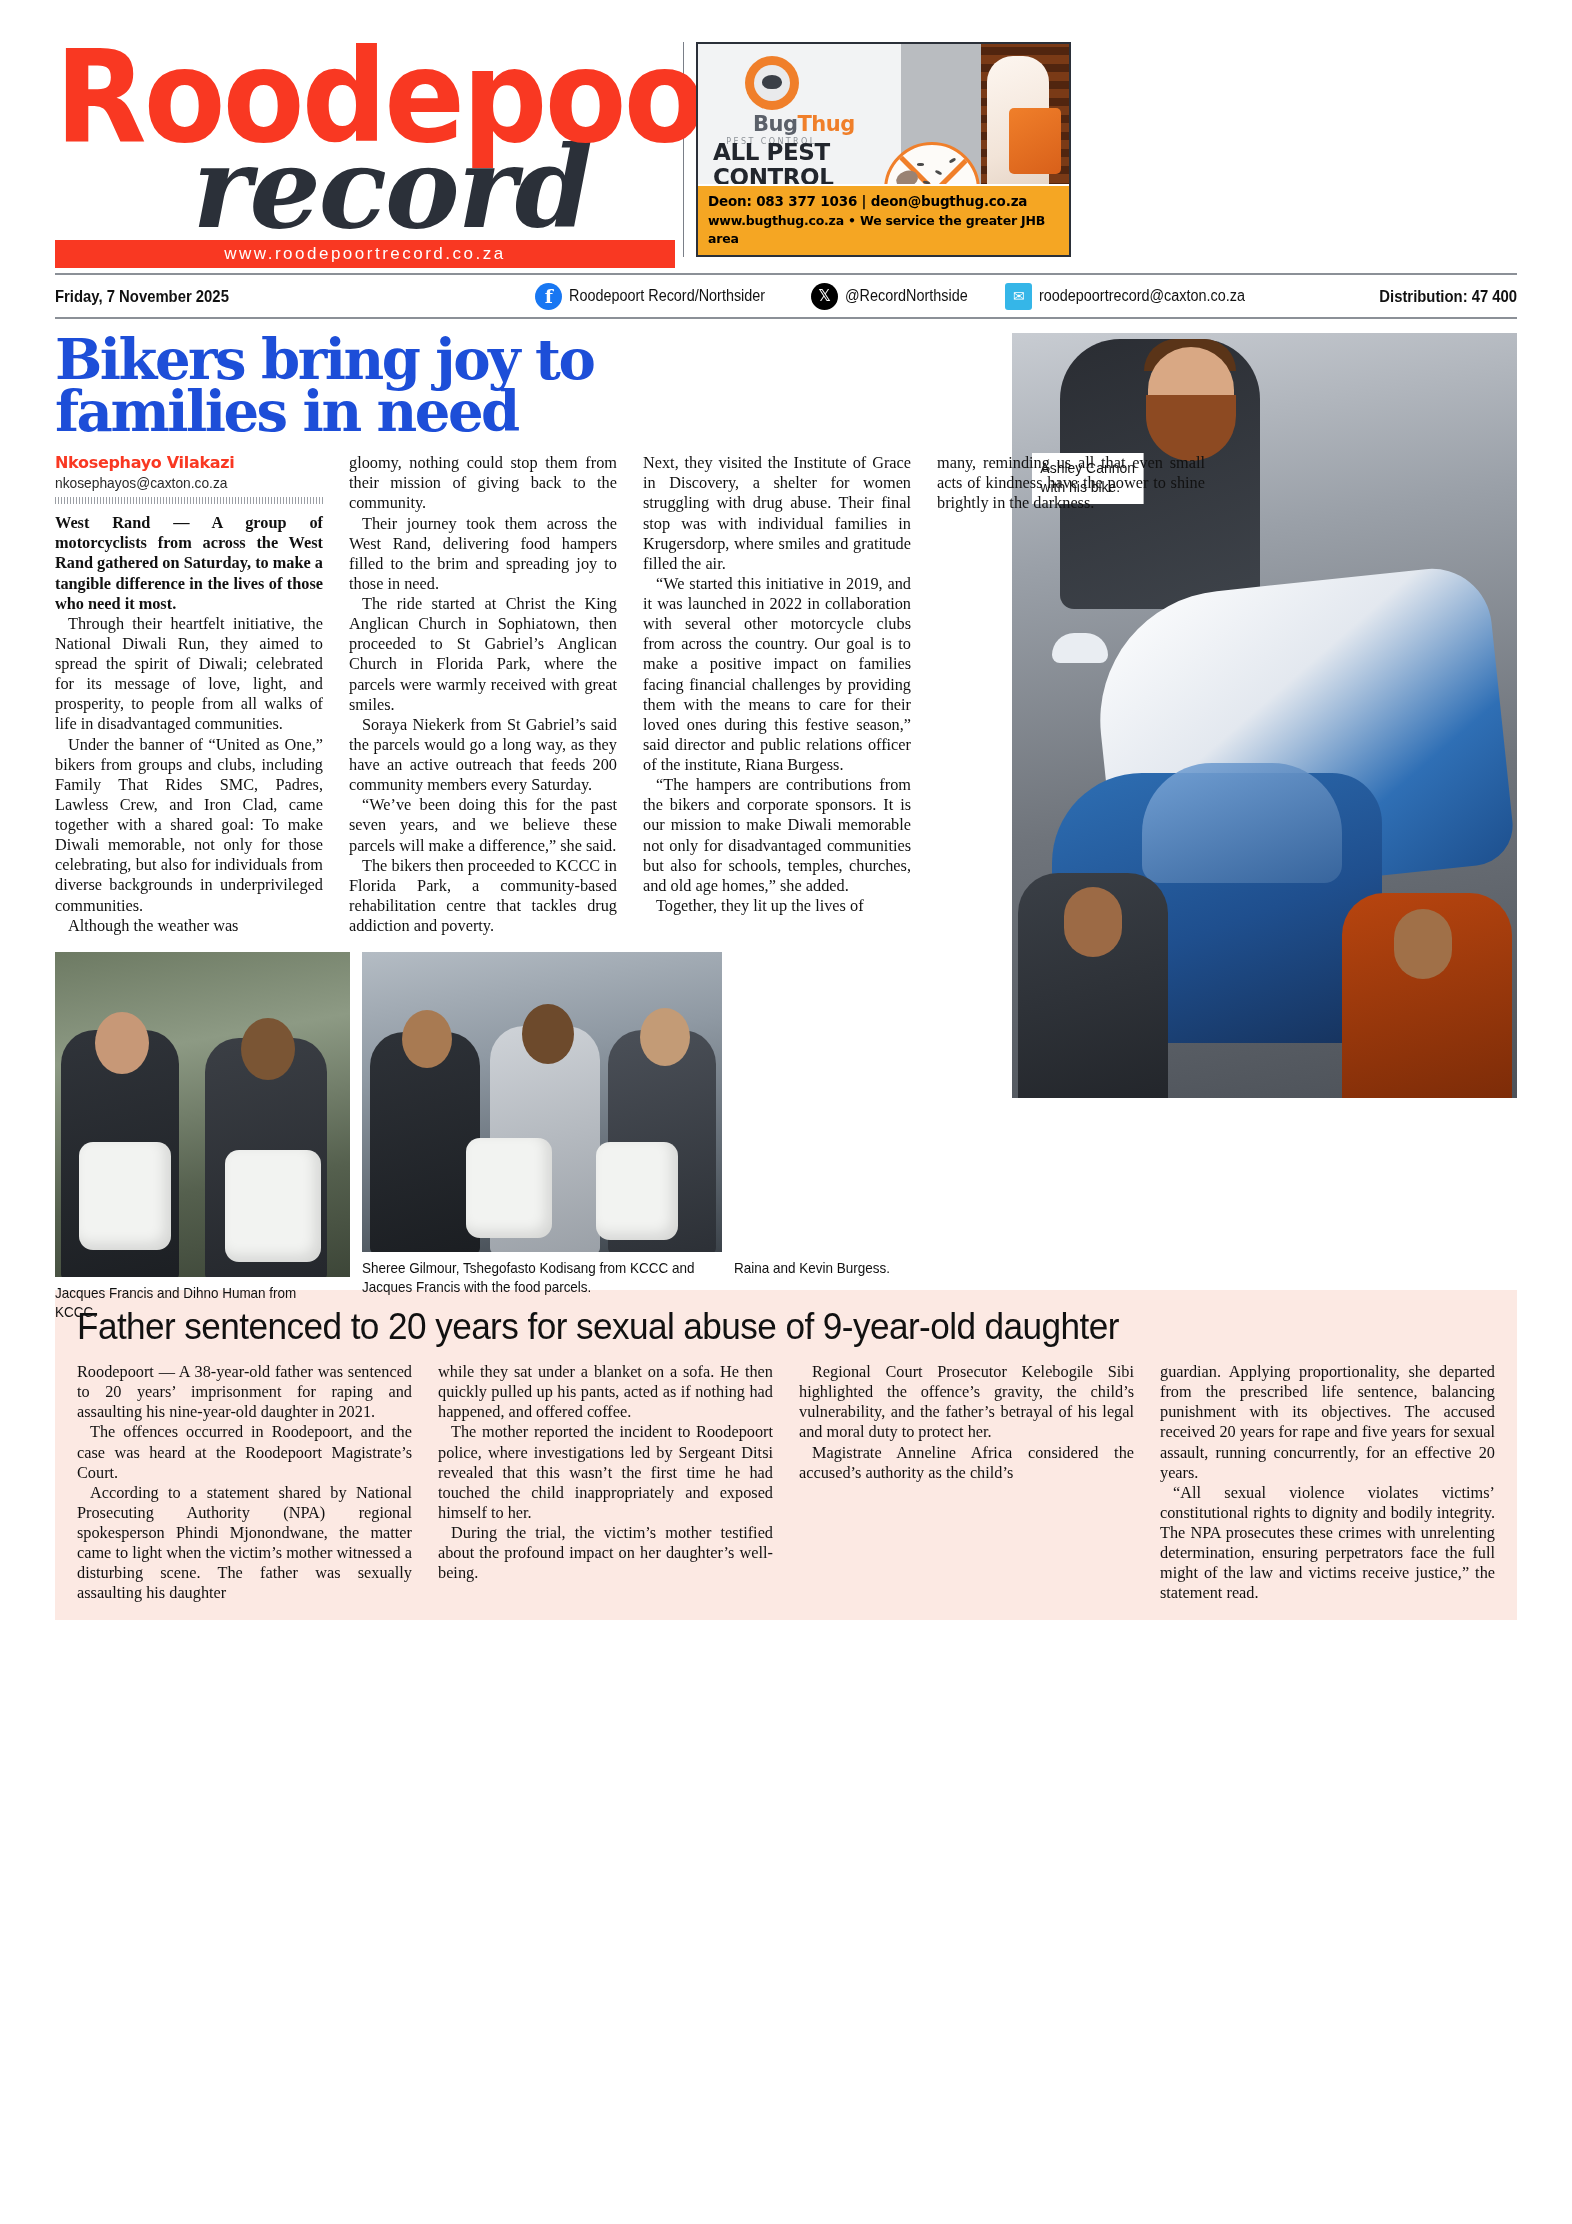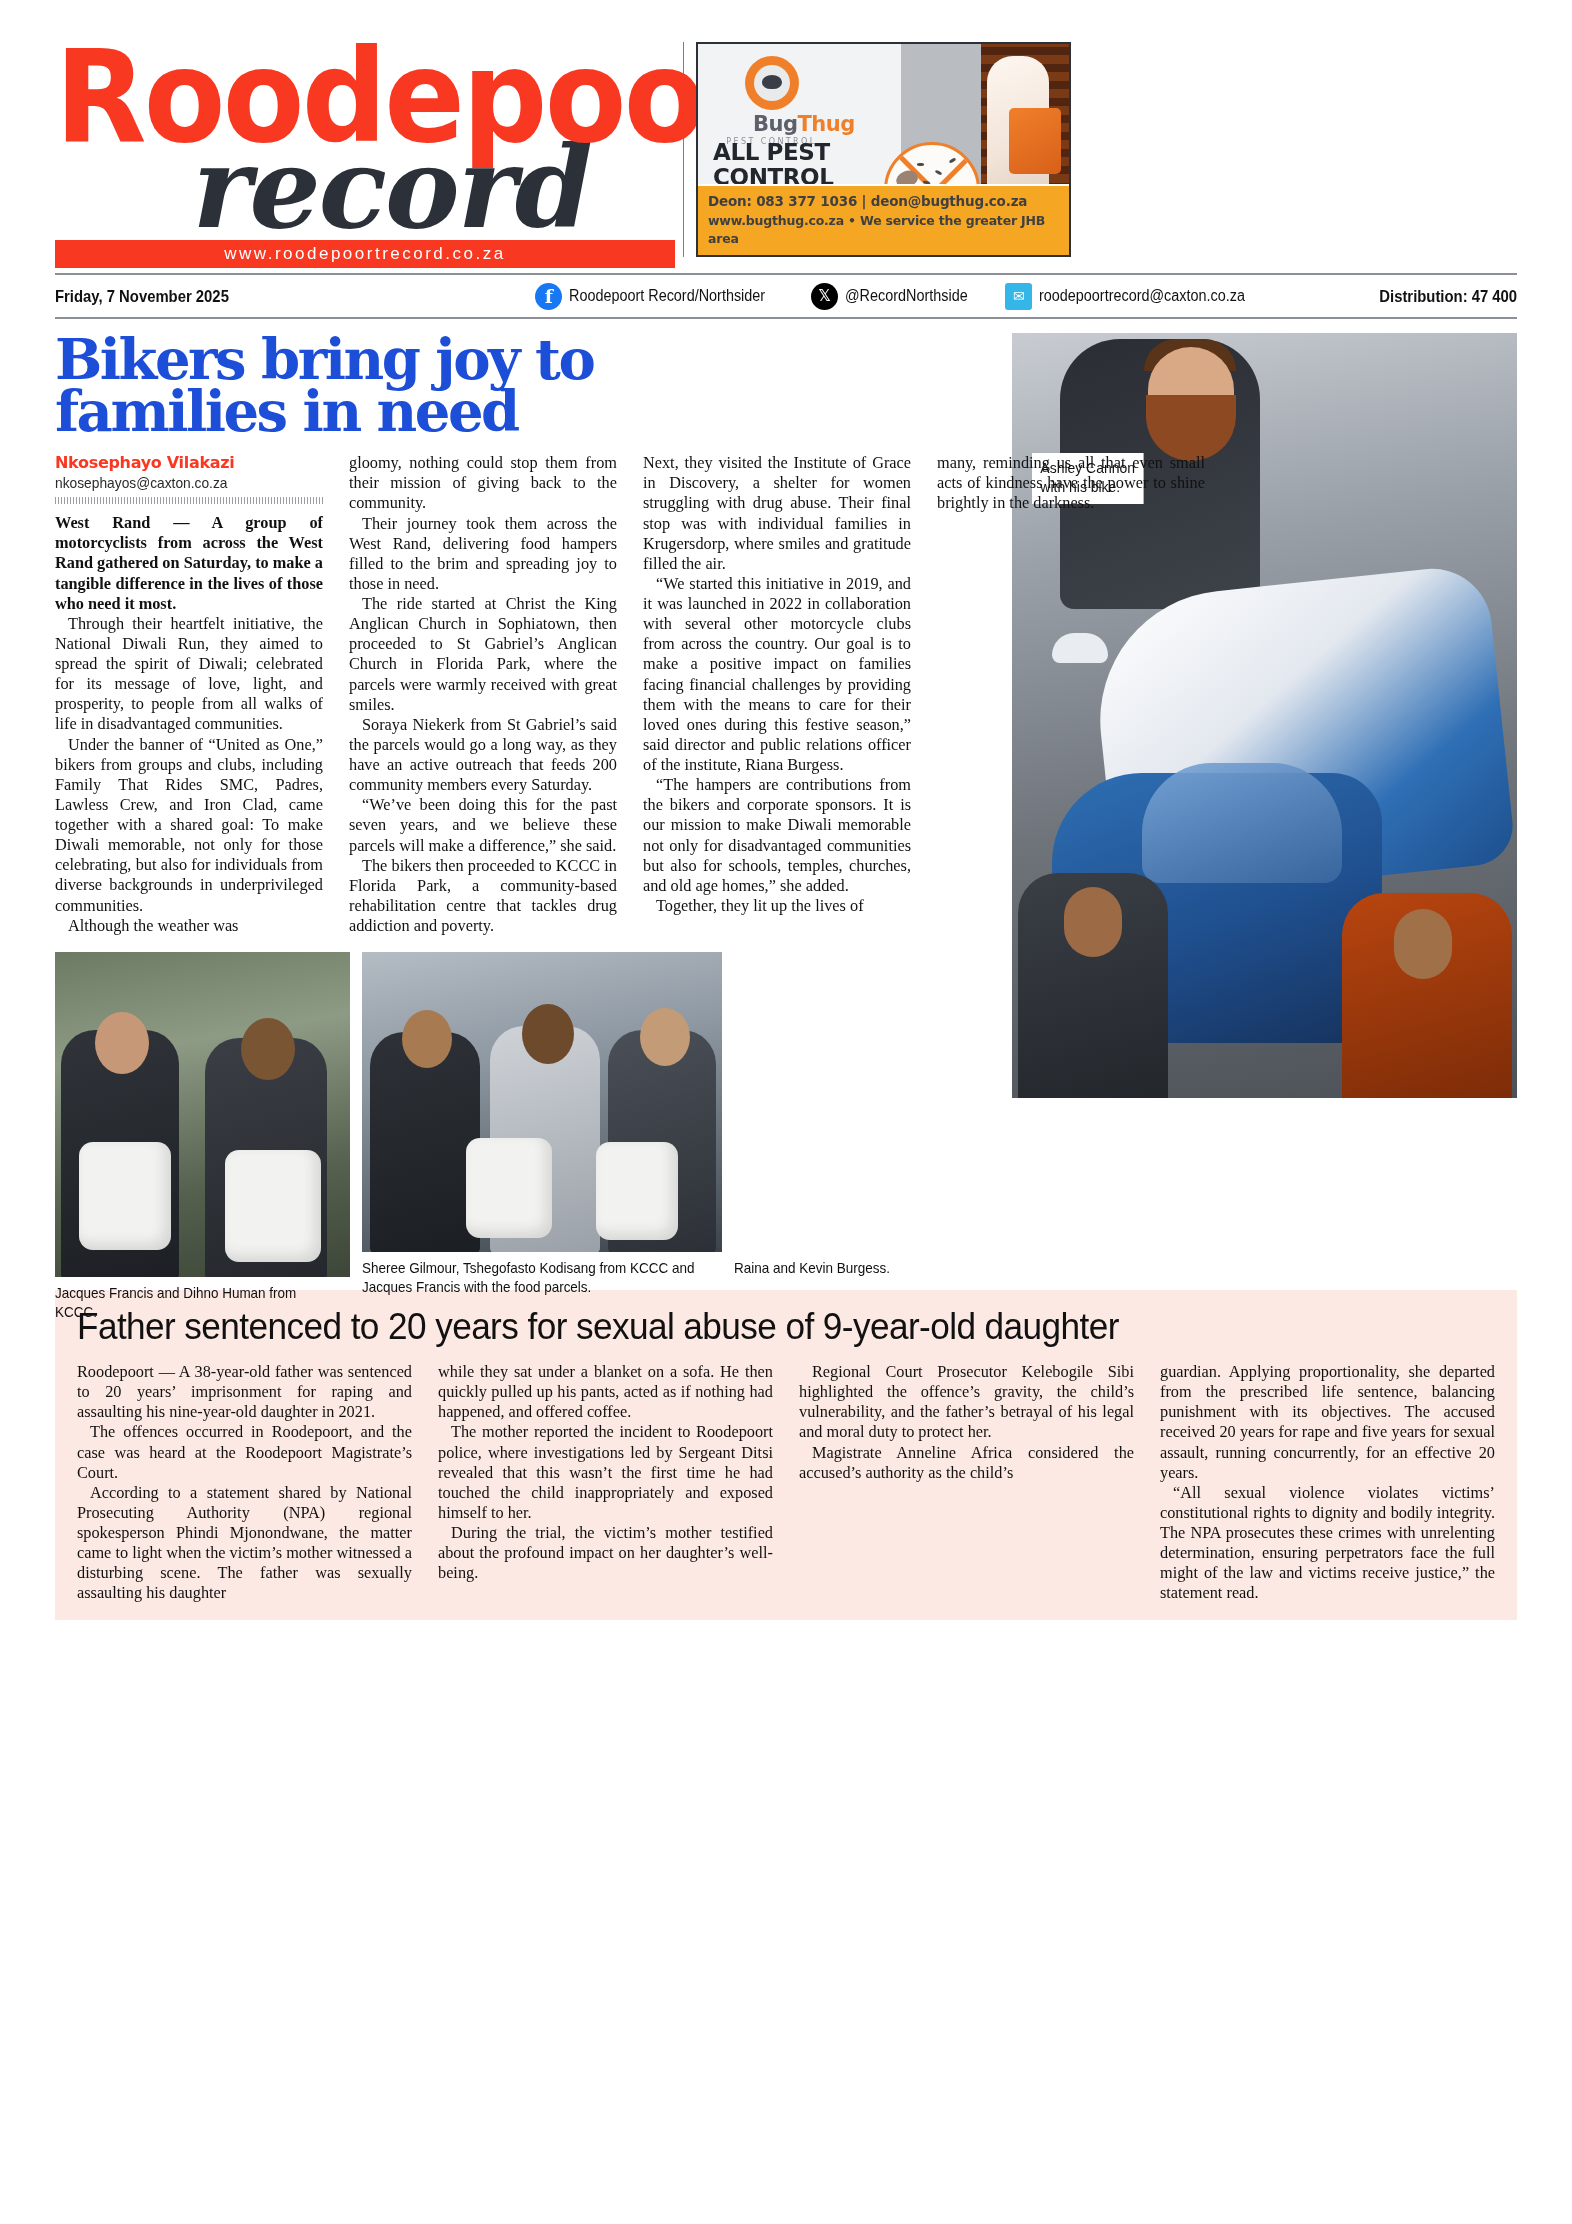--- a/index.html
+++ b/index.html
@@ -136,21 +136,21 @@
   .ad-head small {
     display: block; font-size: 13px; letter-spacing: -0.1px; margin-top: 3px;
   }
   .ad-contact {
     position: absolute; left: 0; bottom: 0; width: 100%;
     background: #f5a623; padding: 6px 10px 7px;
     border-top: 2px solid #ffffff;
   }
   .ad-contact div {
     font-family: "DejaVu Sans", sans-serif; font-weight: 700;
-    font-size: 13.5px; color: #404040; line-height: 1.45; letter-spacing: -0.2px;
+    font-size: 13.5px; color: #000000; line-height: 1.45; letter-spacing: -0.2px;
   }
   .ad-contact .l2 { font-size: 12.5px; }
 
   
   .hr-thin { height: 2px; background: #8b9097; margin-top: 8px; }
   .infobar {
     display: flex; align-items: center; height: 42px;
     font-family: "Liberation Sans", sans-serif;
     gap: 17px;
   }

